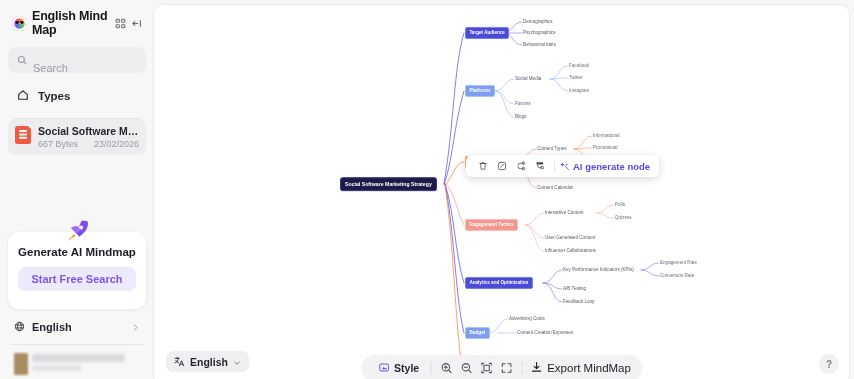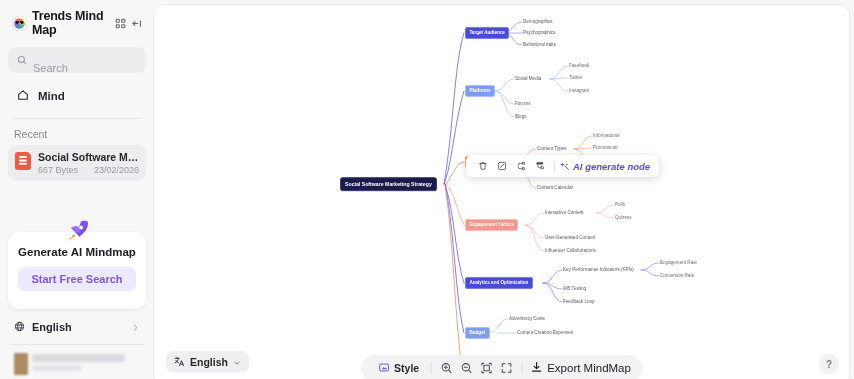--- a/index.html
+++ b/index.html
@@ -138,21 +138,21 @@
   .b-pink   { background:#f5968c; border:1px solid #f9bcb6; }
   .b-indigo { background:#4a4ad8; border:1px solid #7b7bee; }
   .b-lblue  { background:#7d9ef0; border:1px solid #a9c0f7; }
   .b-orange2{ background:#f07a3a; border:1px solid #f7a477; }
 
   
   .node-toolbar {
     position:absolute; left:312px; top:150px;
     height:22px; display:flex; align-items:center; gap:0;
     background:#fff; border-radius:6px; padding:0 7px;
-    box-shadow:0 2px 9px rgba(20,20,45,.17); z-index:30;font-style:italic;
+    box-shadow:0 2px 9px rgba(20,20,45,.17); z-index:30;
   }
   .nt-ico { width:19px; height:22px; display:flex; align-items:center; justify-content:center; cursor:pointer; color:#4a4a56; }
   .nt-sep { width:1px; height:11px; background:#e2e2e8; margin:0 5px; }
   .nt-ai { display:flex; align-items:center; gap:3px; cursor:pointer; padding-right:2px; }
   .nt-ai .txt { font-size:9.5px; font-weight:600; color:#5b4ae0; }
 
   
   .lang-pill {
     position:absolute; left:12px; bottom:12px; height:21px;
     display:flex; align-items:center; gap:5px;
@@ -182,21 +182,21 @@
 </style>
 </head>
 <body>
 
 <div class="app">
 
   <aside class="sidebar">
 
     <div class="brand-row">
       <div class="brand-logo"></div>
-      <div class="brand-name">Trends Mind Map</div>
+      <div class="brand-name">English Mind Map</div>
       <div class="brand-icons">
         <span class="icon-btn">
           <svg width="11" height="11" viewBox="0 0 14 14" fill="none" stroke="#6b6b76" stroke-width="1.4">
             <rect x="1.5" y="1.5" width="4" height="4" rx="1"></rect>
             <rect x="8.5" y="1.5" width="4" height="4" rx="1"></rect>
             <rect x="1.5" y="8.5" width="4" height="4" rx="1"></rect>
             <rect x="8.5" y="8.5" width="4" height="4" rx="1"></rect>
           </svg>
         </span>
         <span class="icon-btn">
@@ -218,26 +218,25 @@
       </span>
       <span class="ph">Search</span>
     </div>
 
     <div class="nav-item">
       <span>
         <svg width="12" height="12" viewBox="0 0 14 14" fill="none" stroke="#26262e" stroke-width="1.3" stroke-linejoin="round">
           <path d="M2 6.2L7 2.2l5 4V12H2z"></path>
         </svg>
       </span>
-      <span class="lbl">Mind</span>
+      <span class="lbl">Types</span>
     </div>
 
     <div class="divider"></div>
 
-    <div class="section-title">Recent</div>
 
     <div class="recent-item">
       <span class="file-icon"></span>
       <span class="recent-meta">
         <div class="recent-name">Social Software Marketing...</div>
         <div class="recent-sub">
           <span>667 Bytes</span>
           <span>23/02/2026</span>
         </div>
       </span>

